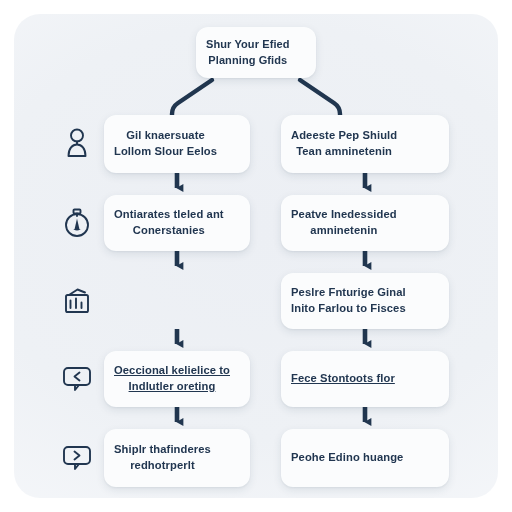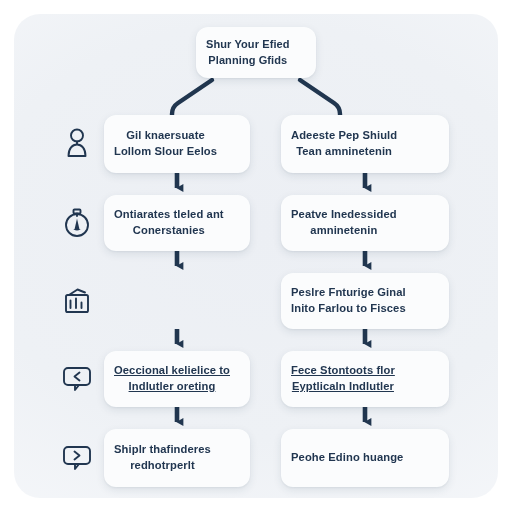--- a/index.html
+++ b/index.html
@@ -180,21 +180,20 @@
   </div>
   <div class="node col-r r3">
     <span class="lines">
       <span>Peslre Fnturige Ginal</span>
       <span class="l2">Inito Farlou to Fisces</span>
     </span>
   </div>
   <div class="node col-r r4">
     <span class="lines">
       <span>Fece Stontoots flor</span>
-      <span class="l2">Eyptlicaln Indlutler</span>
     </span>
   </div>
   <div class="node col-r r5">
     <span class="lines">
       <span>Peohe Edino huange</span>
       
     </span>
   </div>
 
 </div>

